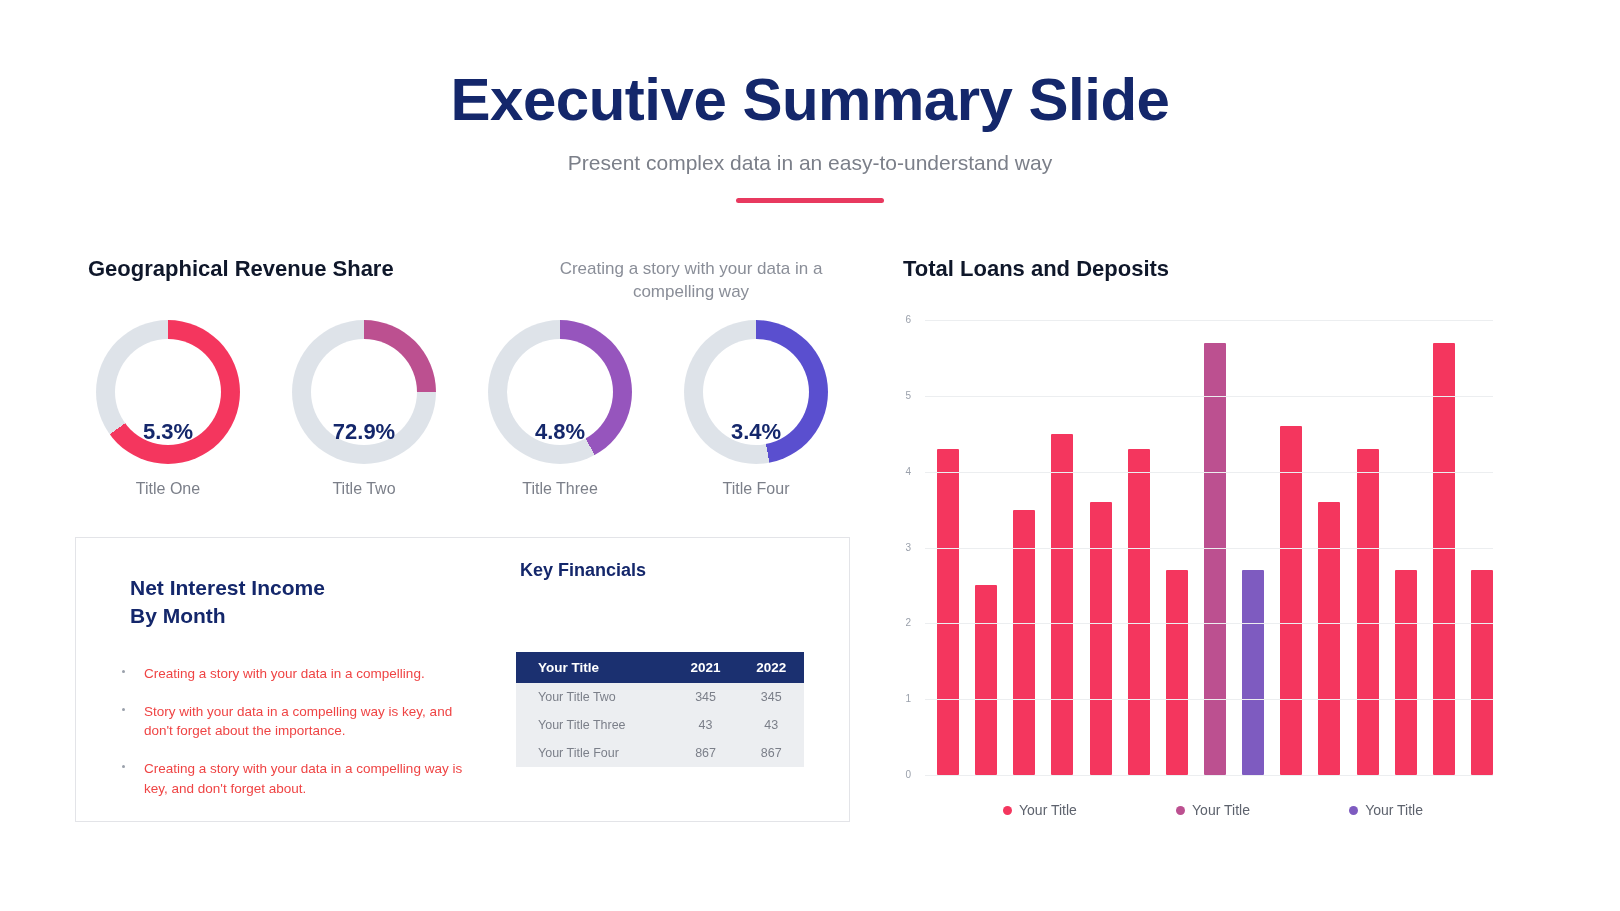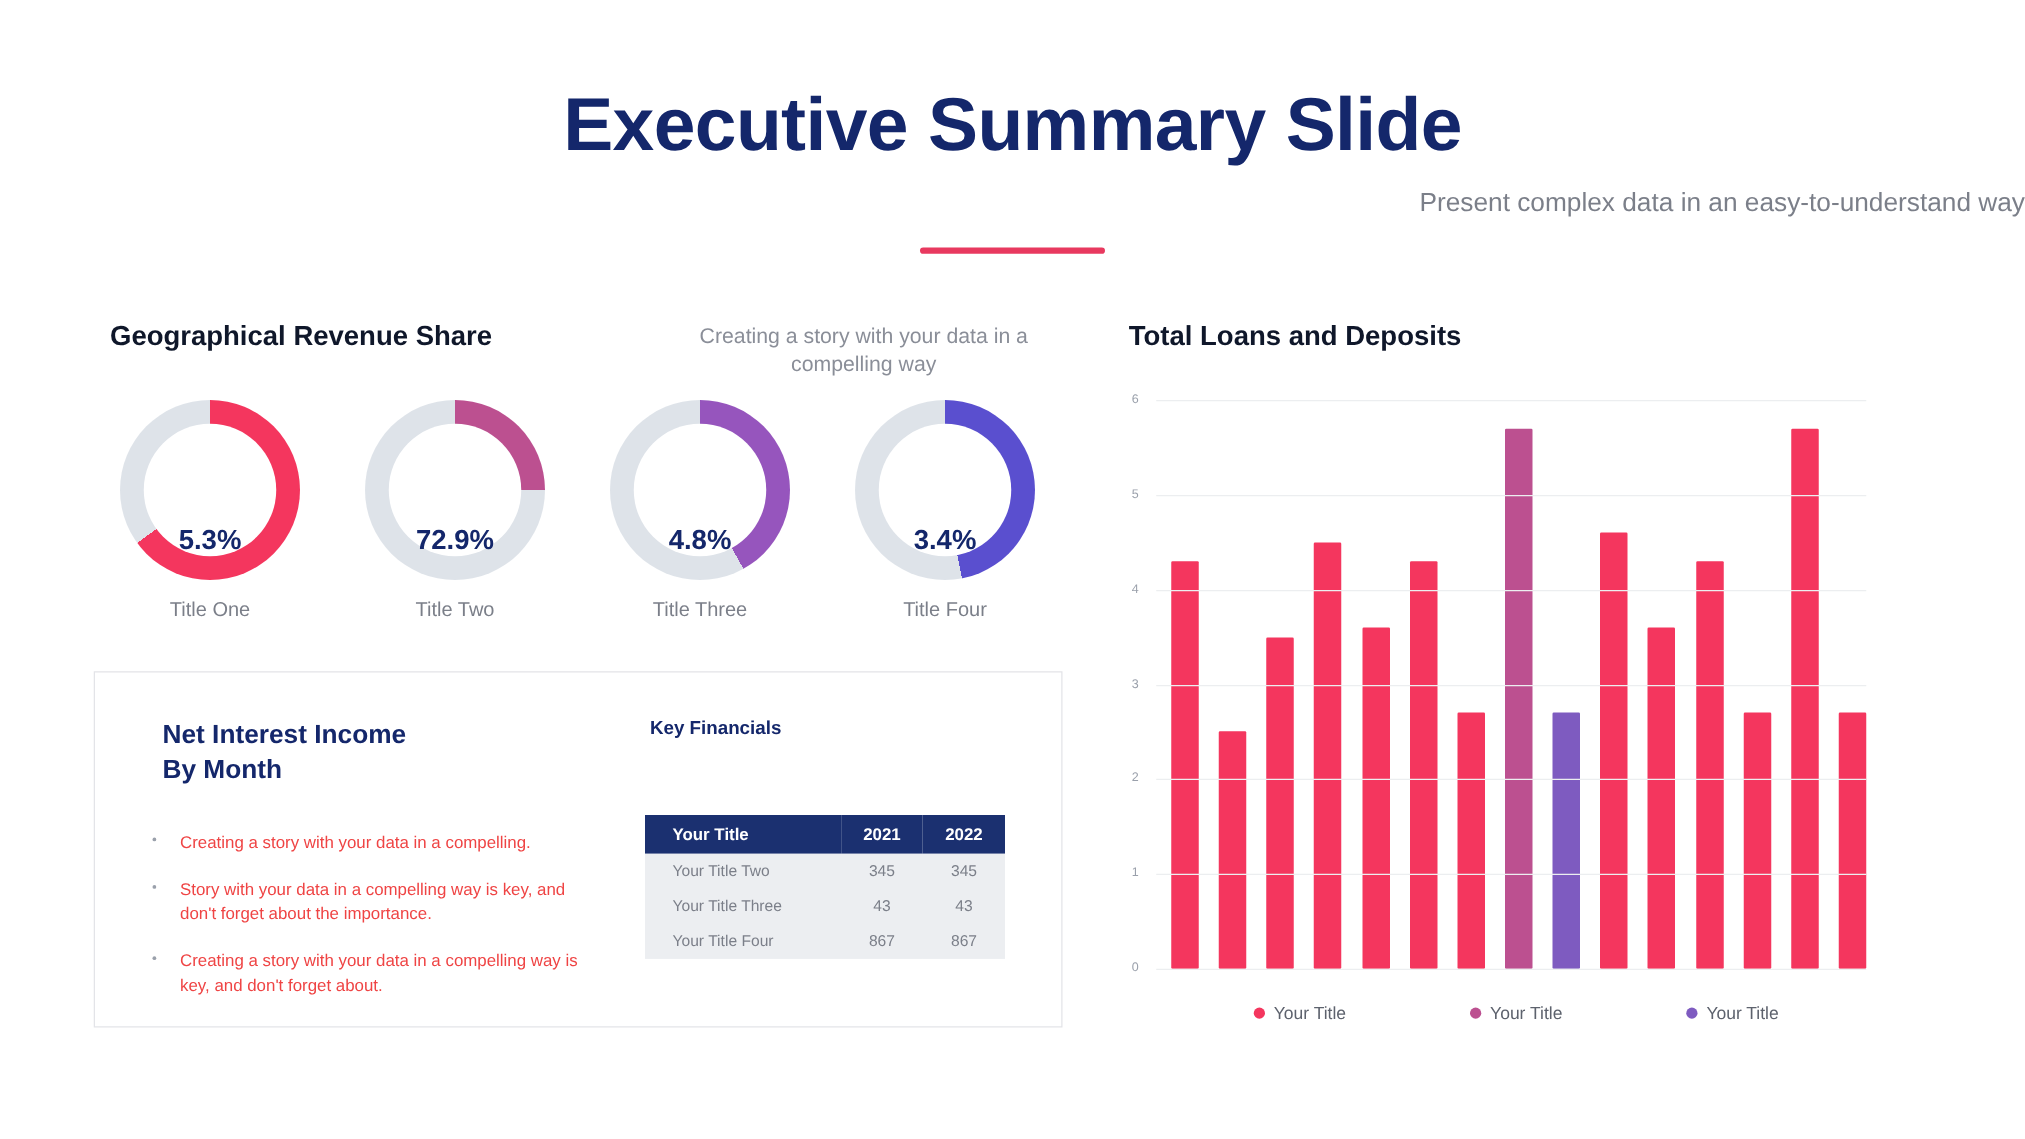--- a/index.html
+++ b/index.html
@@ -12,21 +12,21 @@
 
   
   .hdr{position:absolute;left:0;top:0;width:1620px;text-align:center;}
   .hdr-title{
     margin:0;padding-top:68px;
     font-size:60px;font-weight:bold;color:#14276B;
     letter-spacing:-0.5px;line-height:1.05;
   }
   .hdr-sub{
     margin:0;padding-top:20px;
-    font-size:21px;color:#7b7f89;font-weight:400;text-align:right;
+    font-size:21px;color:#7b7f89;font-weight:400;
   }
   .hdr-rule{
     margin:23px auto 0;width:148px;height:5px;border-radius:3px;
     background:#E8395F;
   }
 
   
   .sec-title{
     position:absolute;font-size:22px;font-weight:bold;color:#0f172a;
   }
@@ -75,22 +75,22 @@
   .bullets li{
     position:relative;padding-left:26px;margin-bottom:19px;
     font-size:13.5px;color:#ef4444;line-height:1.42;
   }
   .bullets li:before{
     content:"";position:absolute;left:4px;top:6px;
     width:3px;height:3px;border-radius:50%;background:#9aa0ab;
   }
 
   .kf-title{
-    position:absolute;left:520px;top:574px;
-    font-size:15px;font-weight:bold;color:#14276B;
+    position:absolute;left:520px;top:560px;
+    font-size:18px;font-weight:bold;color:#14276B;
   }
   .kf-table{
     position:absolute;left:516px;top:652px;width:288px;
     border-collapse:collapse;background:#eceef1;
   }
   .kf-table th{
     background:#1B3070;color:#ffffff;font-size:13.5px;font-weight:bold;
     padding:8px 10px;text-align:center;
   }
   .kf-table th.lbl{text-align:left;padding-left:22px;}

